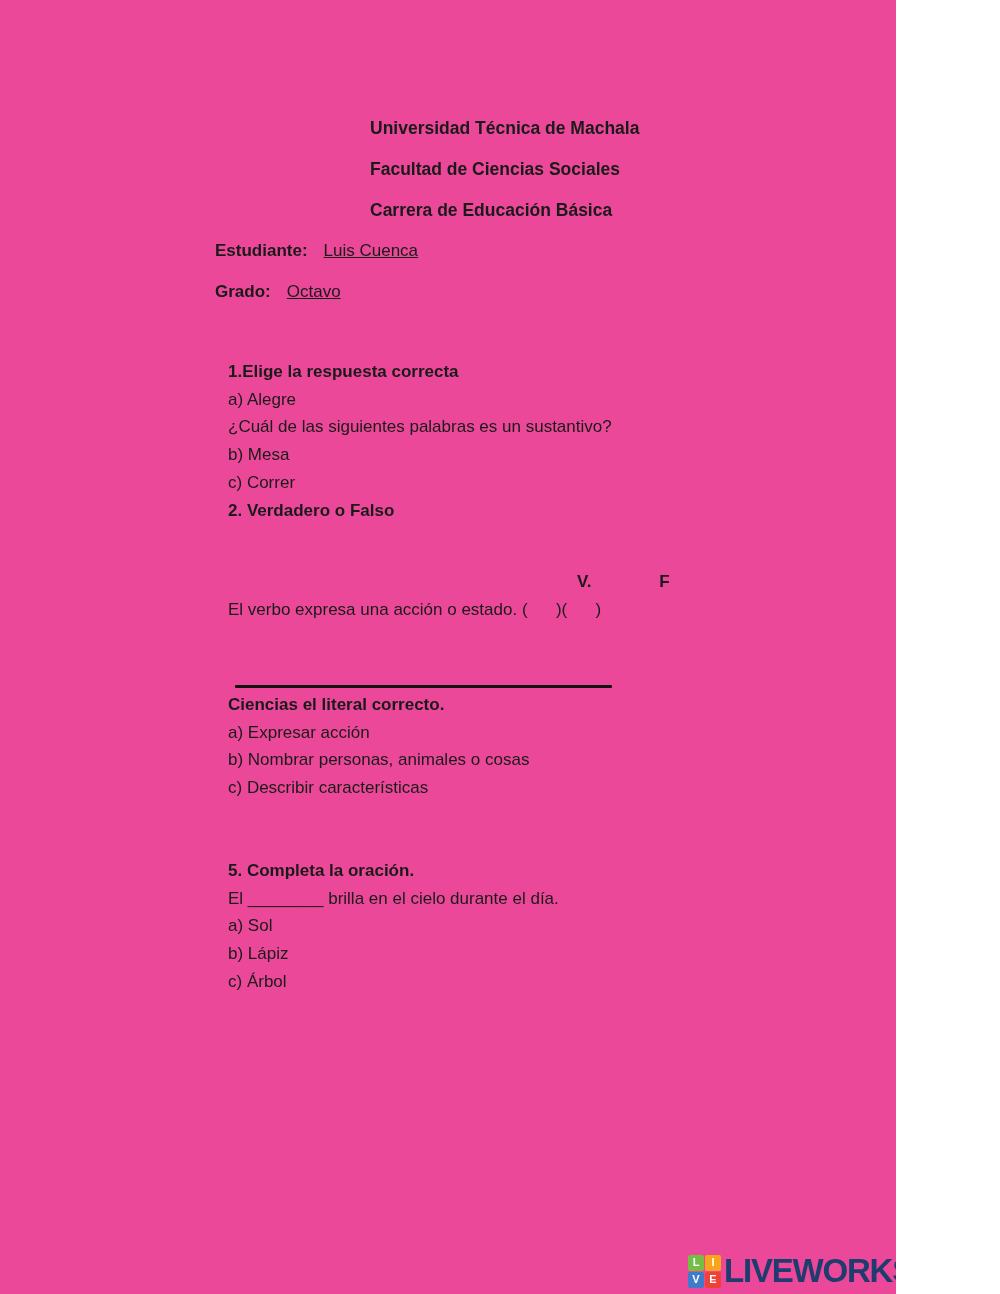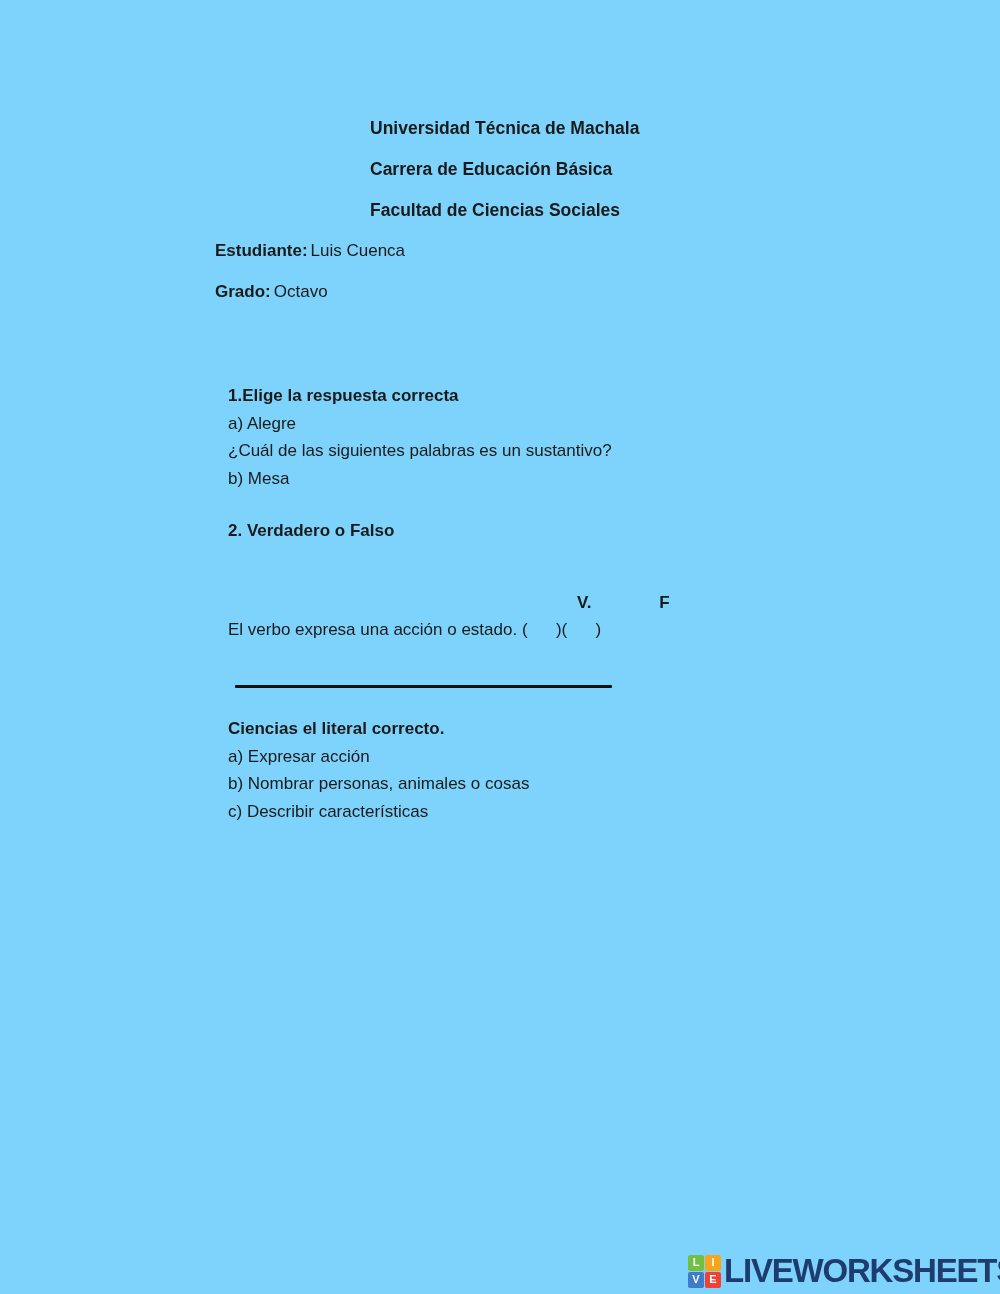--- a/index.html
+++ b/index.html
@@ -1,33 +1,33 @@
 <!DOCTYPE html>
 <html><head>
 <meta charset="utf-8">
 <style>
   html,body{margin:0;padding:0;}
   body{
     width:1000px;height:1294px;background:#ffffff;
     font-family:"Liberation Sans",sans-serif;color:#1a1a1a;
   }
-  .page{position:relative;width:1000px;height:1294px;background:#7dd3fc;overflow:hidden;}
+  .page{position:relative;width:896px;height:1294px;background:#ec4899;overflow:hidden;}
 
   .doc-header{position:absolute;left:370px;top:108px;font-size:17.5px;font-weight:bold;line-height:41px;}
   .meta{position:absolute;left:215px;top:230px;font-size:17px;line-height:41px;}
   .meta .label{font-weight:bold;}
-  .meta .value{margin-left:3px;}
+  .meta .value{margin-left:16px;text-decoration:underline;}
   .meta .row-indent{padding-left:5px;}
 
   .q-block{position:absolute;left:228px;font-size:17px;line-height:27.7px;}
   #q12{top:358px;}
   #q3{top:608px;}
   #q4{top:691px;}
   #q5{top:857px;}
-  .q-title{font-weight:bold;margin-top:24px;}
+  .q-title{font-weight:bold;}
   .pre{white-space:pre;}
 
   .vf-row{font-weight:bold;margin-top:44px;}
   .vf-v{display:inline-block;margin-left:349px;}
   .vf-f{display:inline-block;margin-left:63px;}
 
   .answer-line{position:absolute;left:235px;top:685px;width:377px;height:3px;background:#111;border-radius:1px;}
 
   .brand{position:absolute;left:688px;top:1254px;display:flex;align-items:center;}
   .brand-icon{display:grid;grid-template-columns:16px 16px;grid-template-rows:16px 16px;gap:1px;}
@@ -35,58 +35,66 @@
         font-weight:bold;font-size:11px;border-radius:2px;line-height:1;}
   .brand-text{font-weight:bold;font-size:33px;letter-spacing:-1.2px;line-height:34px;margin-left:3px;}
 </style>
 </head>
 <body>
 
 <div class="page">
 
   <header class="doc-header">
     <div>Universidad Técnica de Machala</div>
+    <div>Facultad de Ciencias Sociales</div>
     <div>Carrera de Educación Básica</div>
-    <div>Facultad de Ciencias Sociales</div>
   </header>
 
   <section class="meta">
     <div>
       <span class="label">Estudiante:</span><span class="value">Luis Cuenca</span>
     </div>
     <div>
       <span class="label">Grado:</span><span class="value">Octavo</span>
     </div>
   </section>
 
   <section class="q-block" id="q12">
     <div class="q-title">1.Elige la respuesta correcta</div>
     <div>a) Alegre</div>
     <div>¿Cuál de las siguientes palabras es un sustantivo?</div>
     <div>b) Mesa</div>
+    <div>c) Correr</div>
     <div class="q-title">2. Verdadero o Falso</div>
     <div class="vf-row">
       <span class="vf-v">V.</span>
       <span class="vf-f">F</span>
     </div>
     <div>
       <span>El verbo expresa una acción o estado.</span><span class="pre"> (      )(      )</span>
     </div>
   </section>
 
 
   <div class="answer-line"></div>
 
   <section class="q-block" id="q4">
     <div class="q-title">Ciencias el literal correcto.</div>
     <div>a) Expresar acción</div>
     <div>b) Nombrar personas, animales o cosas</div>
     <div>c) Describir características</div>
   </section>
 
+  <section class="q-block" id="q5">
+    <div class="q-title">5. Completa la oración.</div>
+    <div>El ________ brilla en el cielo durante el día.</div>
+    <div>a) Sol</div>
+    <div>b) Lápiz</div>
+    <div>c) Árbol</div>
+  </section>
 
   <footer class="brand">
     <span class="brand-icon">
       <span class="tile" style="background-color: rgb(114, 191, 68);">L</span>
       <span class="tile" style="background-color: rgb(249, 165, 26);">I</span>
       <span class="tile" style="background-color: rgb(62, 123, 203);">V</span>
       <span class="tile" style="background-color: rgb(239, 65, 54);">E</span>
     </span>
     <span class="brand-text" style="color: rgb(30, 61, 110);">LIVEWORKSHEETS</span>
   </footer>

